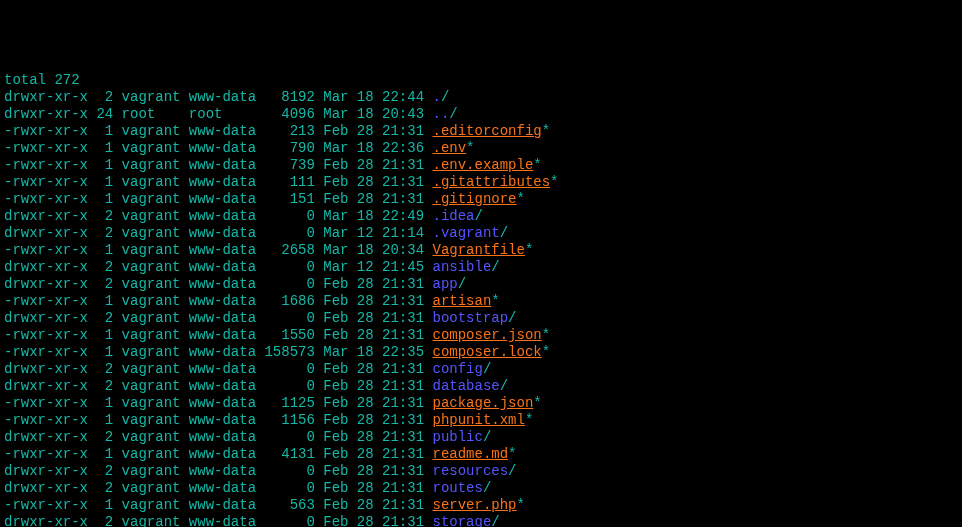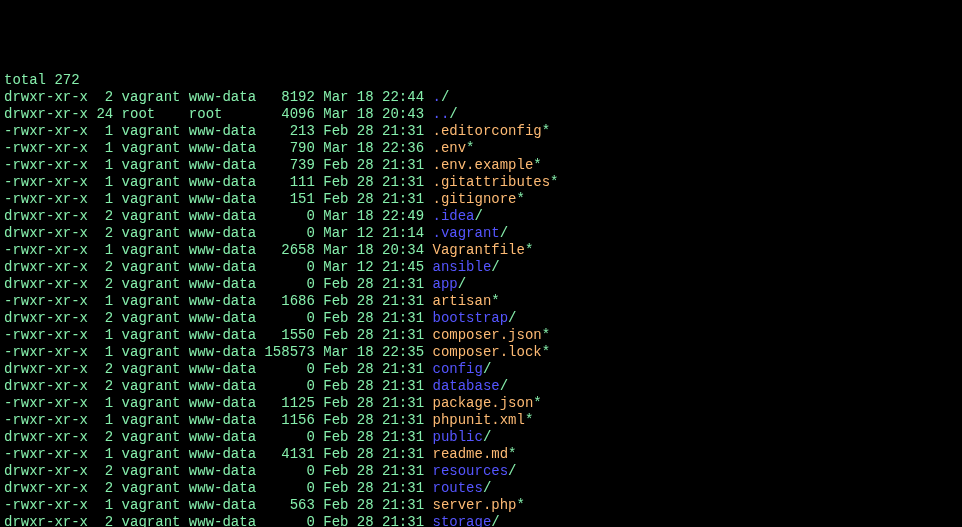--- a/index.html
+++ b/index.html
@@ -12,24 +12,25 @@
       line-height: 17px;
       white-space: pre;
     }
     .line {
       display: block;
     }
     .dir {
       color: #5555ff;
     }
     .file {
-      color: #fdba74;
+      color: #f97316;
+      text-decoration: underline;
     }
     .normal {
-      color: #86efac;
+      color: #14b8a6;
       font-family: Liberation Mono, monospace;
     }
   </style>
 </head>
 <body>
 
 
 
 <div id="terminal-output"><span class="line normal">total 272</span><span class="line"><span class="normal">drwxr-xr-x  2 vagrant www-data   8192 Mar 18 22:44 </span><span class="dir">.</span><span class="normal">/</span></span><span class="line"><span class="normal">drwxr-xr-x 24 root    root       4096 Mar 18 20:43 </span><span class="dir">..</span><span class="normal">/</span></span><span class="line"><span class="normal">-rwxr-xr-x  1 vagrant www-data    213 Feb 28 21:31 </span><span class="file">.editorconfig</span><span class="normal">*</span></span><span class="line"><span class="normal">-rwxr-xr-x  1 vagrant www-data    790 Mar 18 22:36 </span><span class="file">.env</span><span class="normal">*</span></span><span class="line"><span class="normal">-rwxr-xr-x  1 vagrant www-data    739 Feb 28 21:31 </span><span class="file">.env.example</span><span class="normal">*</span></span><span class="line"><span class="normal">-rwxr-xr-x  1 vagrant www-data    111 Feb 28 21:31 </span><span class="file">.gitattributes</span><span class="normal">*</span></span><span class="line"><span class="normal">-rwxr-xr-x  1 vagrant www-data    151 Feb 28 21:31 </span><span class="file">.gitignore</span><span class="normal">*</span></span><span class="line"><span class="normal">drwxr-xr-x  2 vagrant www-data      0 Mar 18 22:49 </span><span class="dir">.idea</span><span class="normal">/</span></span><span class="line"><span class="normal">drwxr-xr-x  2 vagrant www-data      0 Mar 12 21:14 </span><span class="dir">.vagrant</span><span class="normal">/</span></span><span class="line"><span class="normal">-rwxr-xr-x  1 vagrant www-data   2658 Mar 18 20:34 </span><span class="file">Vagrantfile</span><span class="normal">*</span></span><span class="line"><span class="normal">drwxr-xr-x  2 vagrant www-data      0 Mar 12 21:45 </span><span class="dir">ansible</span><span class="normal">/</span></span><span class="line"><span class="normal">drwxr-xr-x  2 vagrant www-data      0 Feb 28 21:31 </span><span class="dir">app</span><span class="normal">/</span></span><span class="line"><span class="normal">-rwxr-xr-x  1 vagrant www-data   1686 Feb 28 21:31 </span><span class="file">artisan</span><span class="normal">*</span></span><span class="line"><span class="normal">drwxr-xr-x  2 vagrant www-data      0 Feb 28 21:31 </span><span class="dir">bootstrap</span><span class="normal">/</span></span><span class="line"><span class="normal">-rwxr-xr-x  1 vagrant www-data   1550 Feb 28 21:31 </span><span class="file">composer.json</span><span class="normal">*</span></span><span class="line"><span class="normal">-rwxr-xr-x  1 vagrant www-data 158573 Mar 18 22:35 </span><span class="file">composer.lock</span><span class="normal">*</span></span><span class="line"><span class="normal">drwxr-xr-x  2 vagrant www-data      0 Feb 28 21:31 </span><span class="dir">config</span><span class="normal">/</span></span><span class="line"><span class="normal">drwxr-xr-x  2 vagrant www-data      0 Feb 28 21:31 </span><span class="dir">database</span><span class="normal">/</span></span><span class="line"><span class="normal">-rwxr-xr-x  1 vagrant www-data   1125 Feb 28 21:31 </span><span class="file">package.json</span><span class="normal">*</span></span><span class="line"><span class="normal">-rwxr-xr-x  1 vagrant www-data   1156 Feb 28 21:31 </span><span class="file">phpunit.xml</span><span class="normal">*</span></span><span class="line"><span class="normal">drwxr-xr-x  2 vagrant www-data      0 Feb 28 21:31 </span><span class="dir">public</span><span class="normal">/</span></span><span class="line"><span class="normal">-rwxr-xr-x  1 vagrant www-data   4131 Feb 28 21:31 </span><span class="file">readme.md</span><span class="normal">*</span></span><span class="line"><span class="normal">drwxr-xr-x  2 vagrant www-data      0 Feb 28 21:31 </span><span class="dir">resources</span><span class="normal">/</span></span><span class="line"><span class="normal">drwxr-xr-x  2 vagrant www-data      0 Feb 28 21:31 </span><span class="dir">routes</span><span class="normal">/</span></span><span class="line"><span class="normal">-rwxr-xr-x  1 vagrant www-data    563 Feb 28 21:31 </span><span class="file">server.php</span><span class="normal">*</span></span><span class="line"><span class="normal">drwxr-xr-x  2 vagrant www-data      0 Feb 28 21:31 </span><span class="dir">storage</span><span class="normal">/</span></span></div>
 

